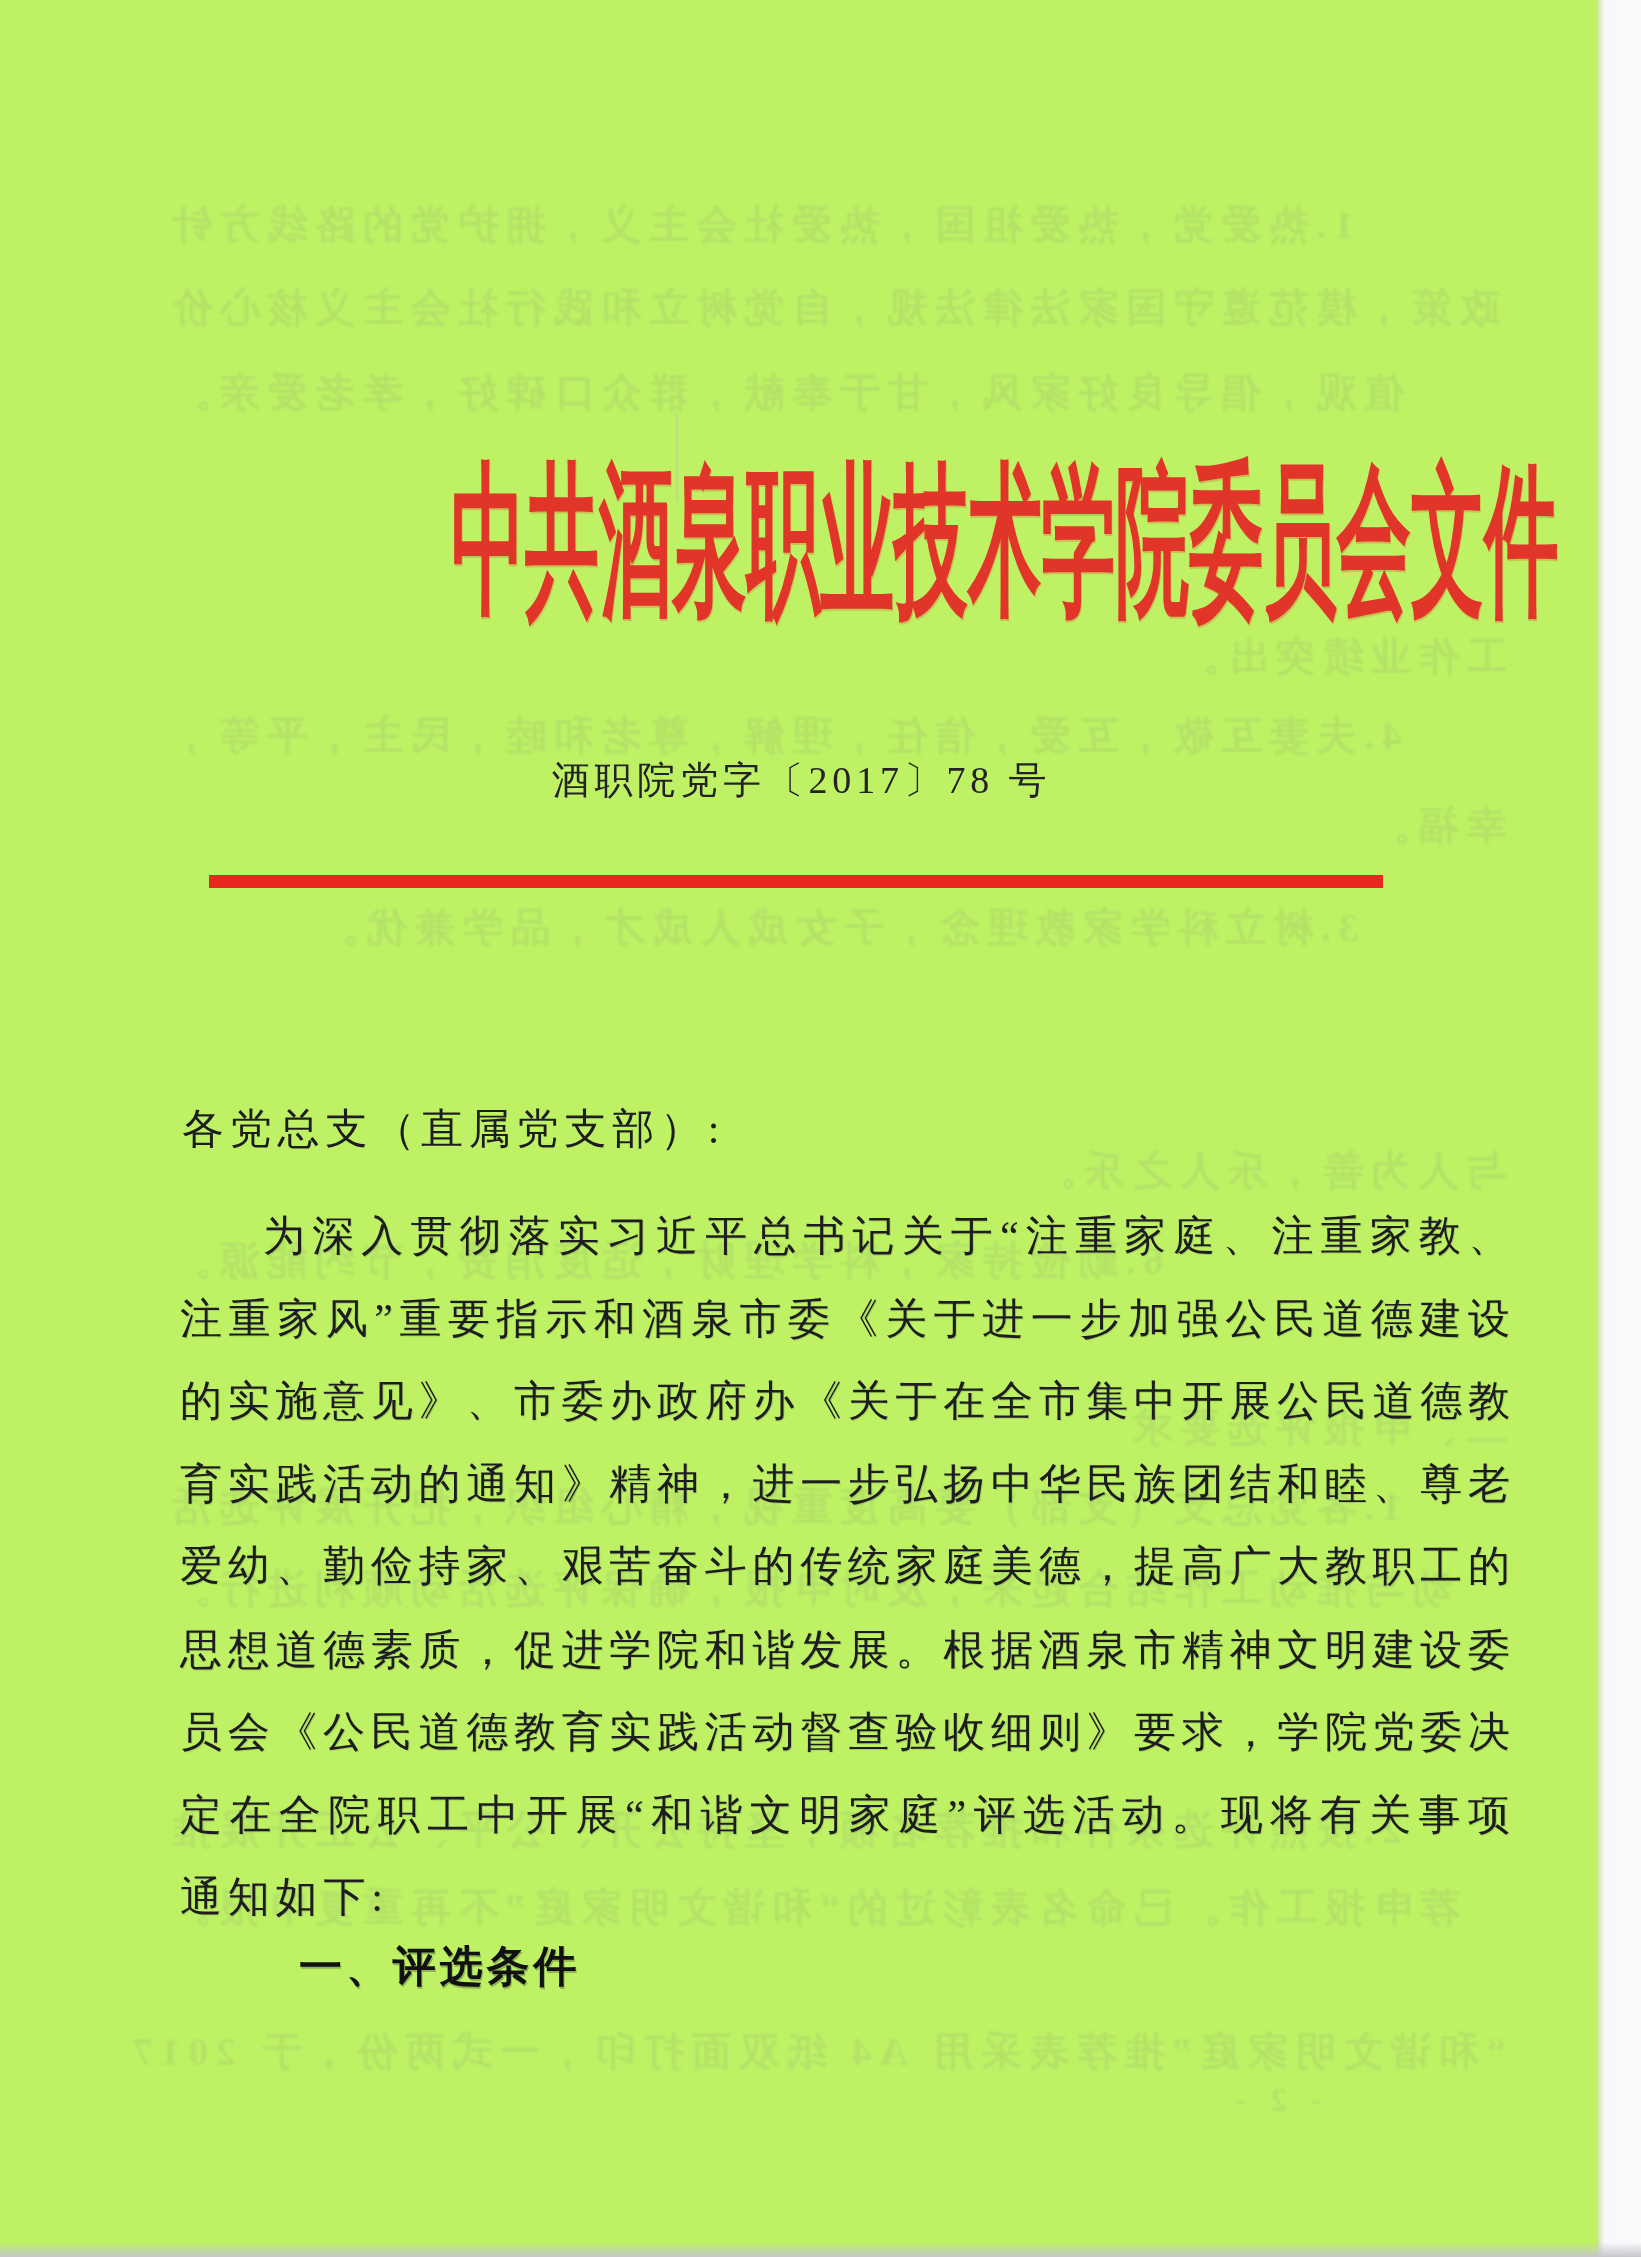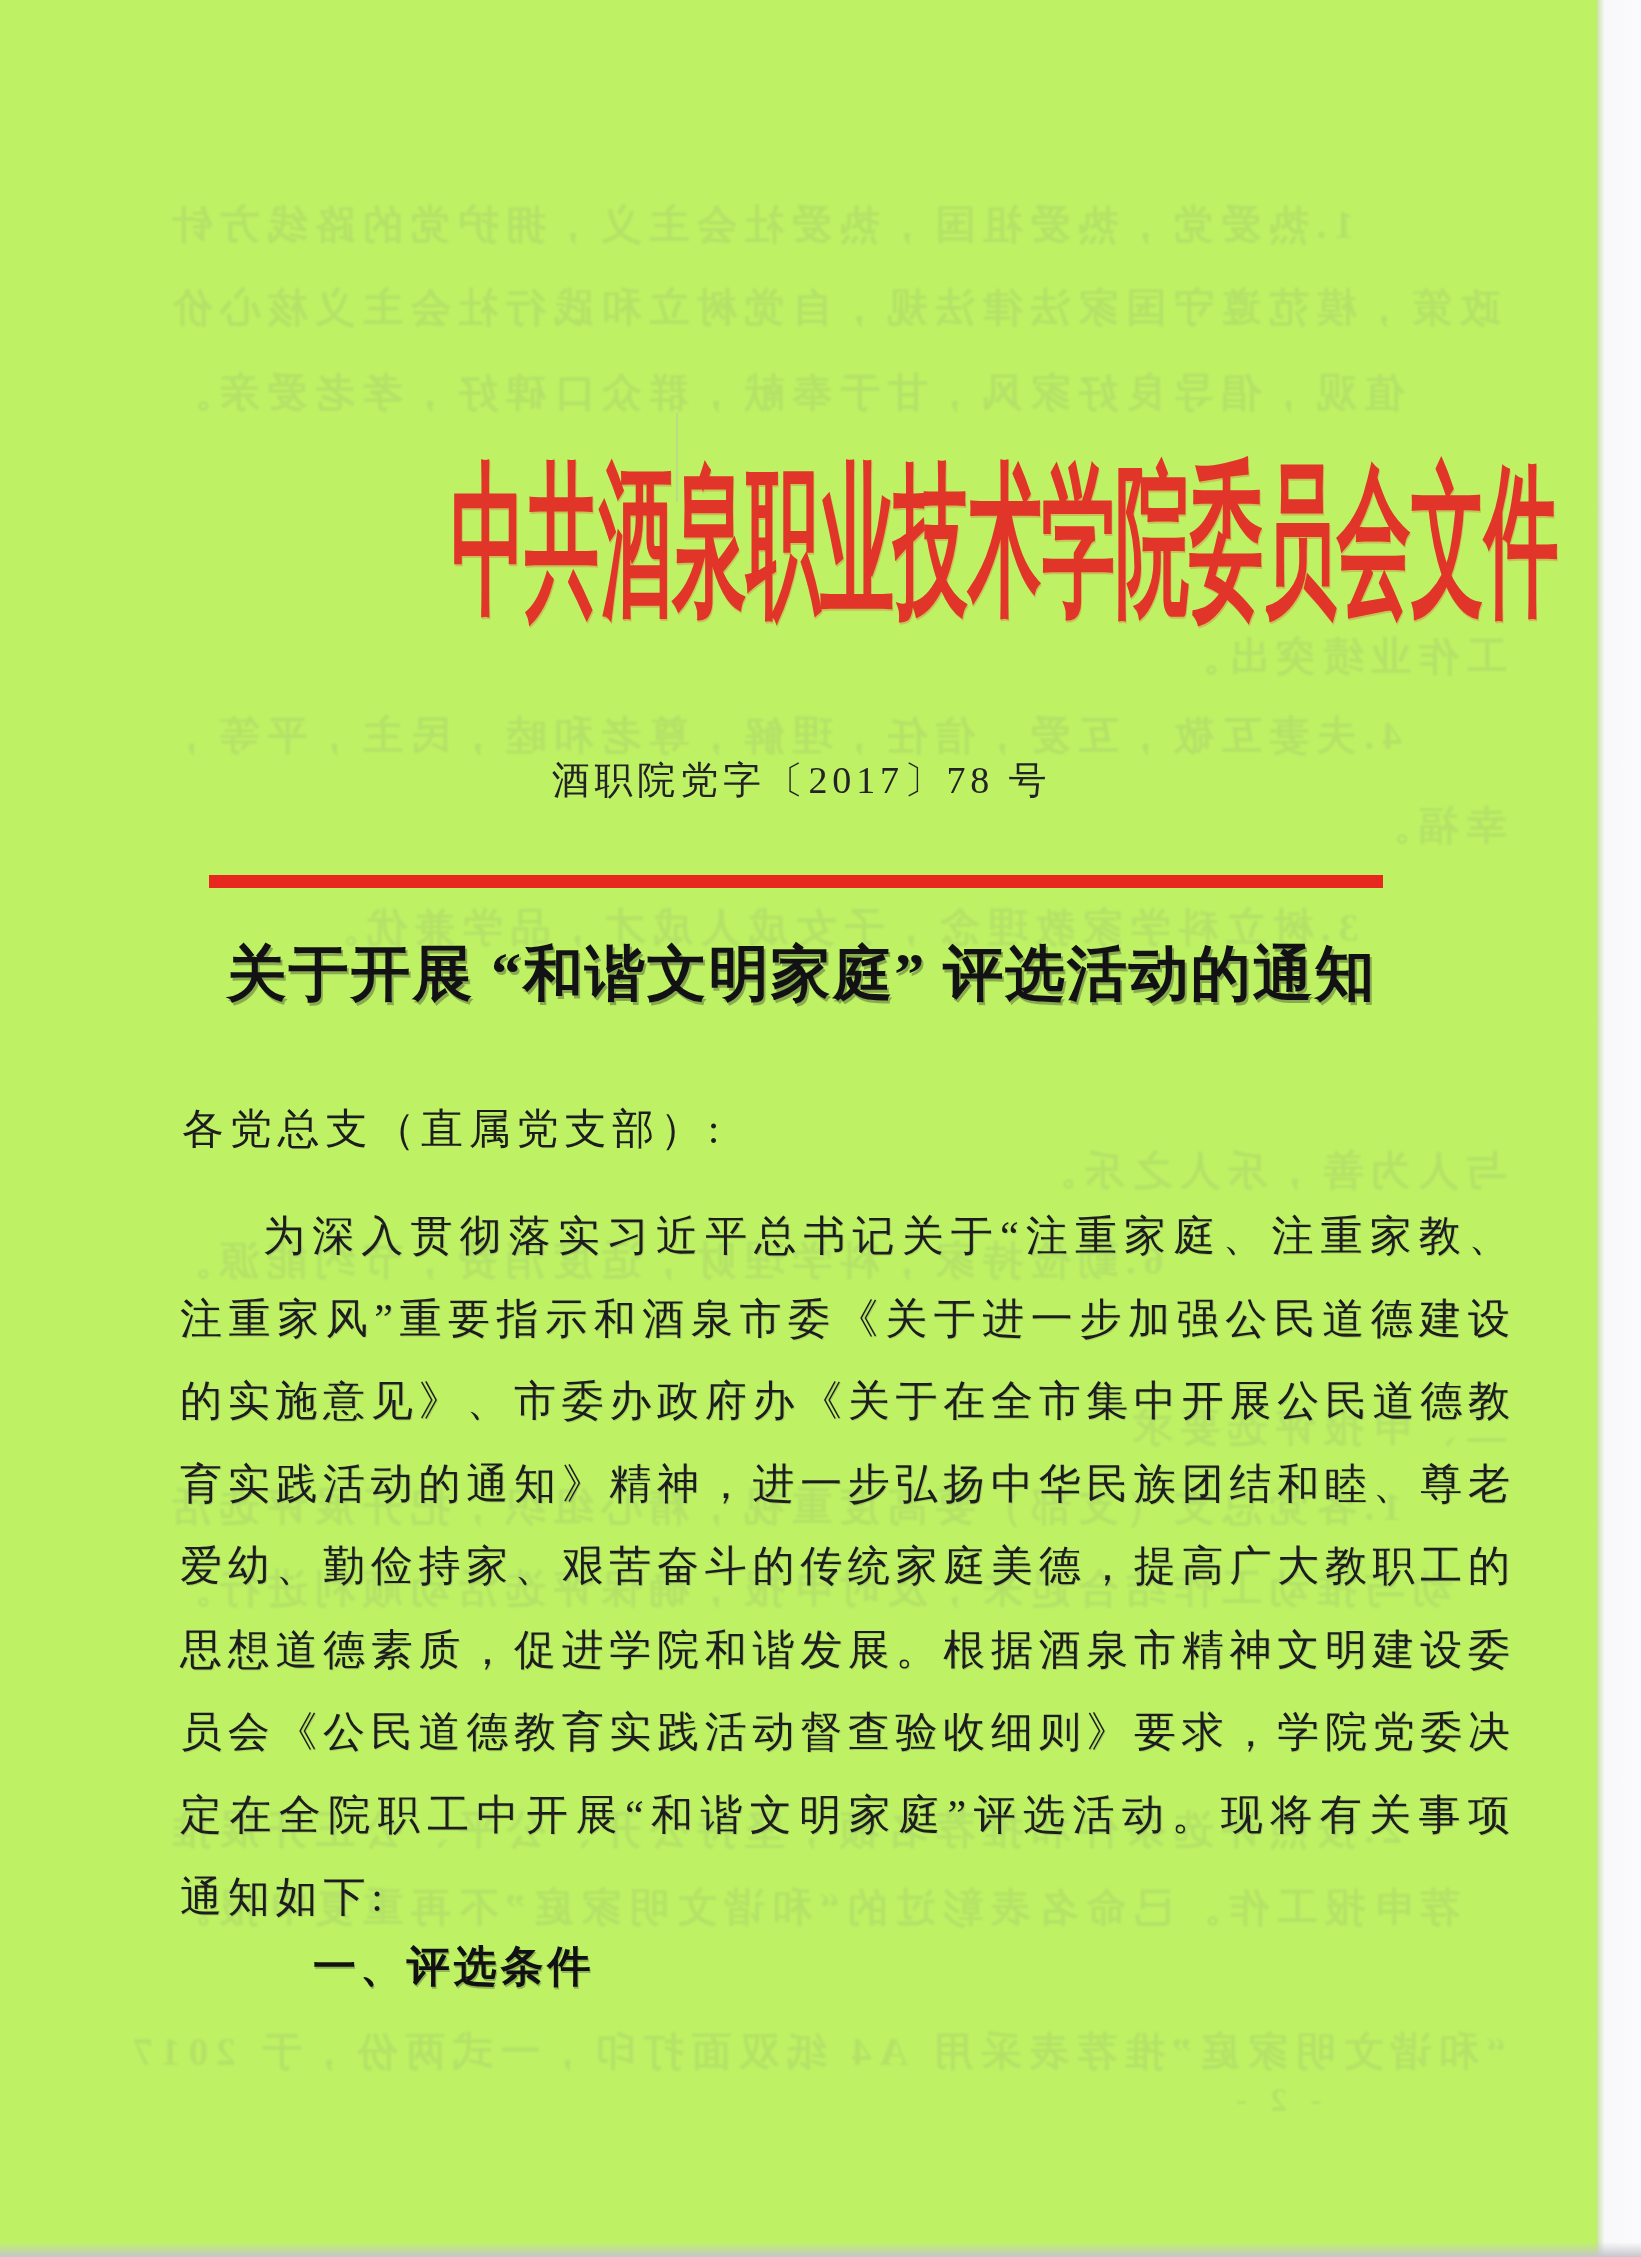--- a/index.html
+++ b/index.html
@@ -107,21 +107,20 @@
 
   .section-heading {
     position: absolute; left: 299px; top: 1945px;
     font-family: "Liberation Sans", "DejaVu Sans", sans-serif;
     font-size: 43px; line-height: 1;
     font-weight: bold;
     color: #111113;
     letter-spacing: 3.9px;
     white-space: nowrap;
     text-shadow: 1px 1.9px 0 rgba(40,40,40,0.3);
-    margin-left: 14px;
   }
 </style>
 </head>
 <body>
 
 <div class="page">
 
   <div class="bleed app-left" style="top:205px">1.热爱党，热爱祖国，热爱社会主义，拥护党的路线方针</div>
   <div class="bleed app-left" style="top:288px">政策，模范遵守国家法律法规，自觉树立和践行社会主义核心价</div>
   <div class="bleed app-left" style="top:373px">值观，倡导良好家风，甘于奉献，群众口碑好，孝老爱亲。</div>
@@ -140,21 +139,20 @@
   <div class="bleed app-center" style="top:2084px; left:1188px; width:174px; font-size:33px">- 2 -</div>
 
   <div class="scan-pencil-line"></div>
 
   <div class="banner-title">中共酒泉职业技术学院委员会文件</div>
 
   <div class="doc-number">酒职院党字〔2017〕78 号</div>
 
   <div class="red-rule"></div>
 
-  <div class="doc-title">关于开展 “和谐文明家庭” 评选活动的通知</div>
 
   <div class="salutation">各党总支（直属党支部）:</div>
 
   <div class="body-line indent" style="top:1196px">为深入贯彻落实习近平总书记关于“注重家庭、注重家教、</div>
   <div class="body-line" style="top:1279px">注重家风”重要指示和酒泉市委《关于进一步加强公民道德建设</div>
   <div class="body-line" style="top:1361px">的实施意见》、市委办政府办《关于在全市集中开展公民道德教</div>
   <div class="body-line" style="top:1444px">育实践活动的通知》精神，进一步弘扬中华民族团结和睦、尊老</div>
   <div class="body-line" style="top:1610px">思想道德素质，促进学院和谐发展。根据酒泉市精神文明建设委</div>
   <div class="body-line" style="top:1526px">爱幼、勤俭持家、艰苦奋斗的传统家庭美德，提高广大教职工的</div>
   <div class="body-line" style="top:1692px">员会《公民道德教育实践活动督查验收细则》要求，学院党委决</div>

